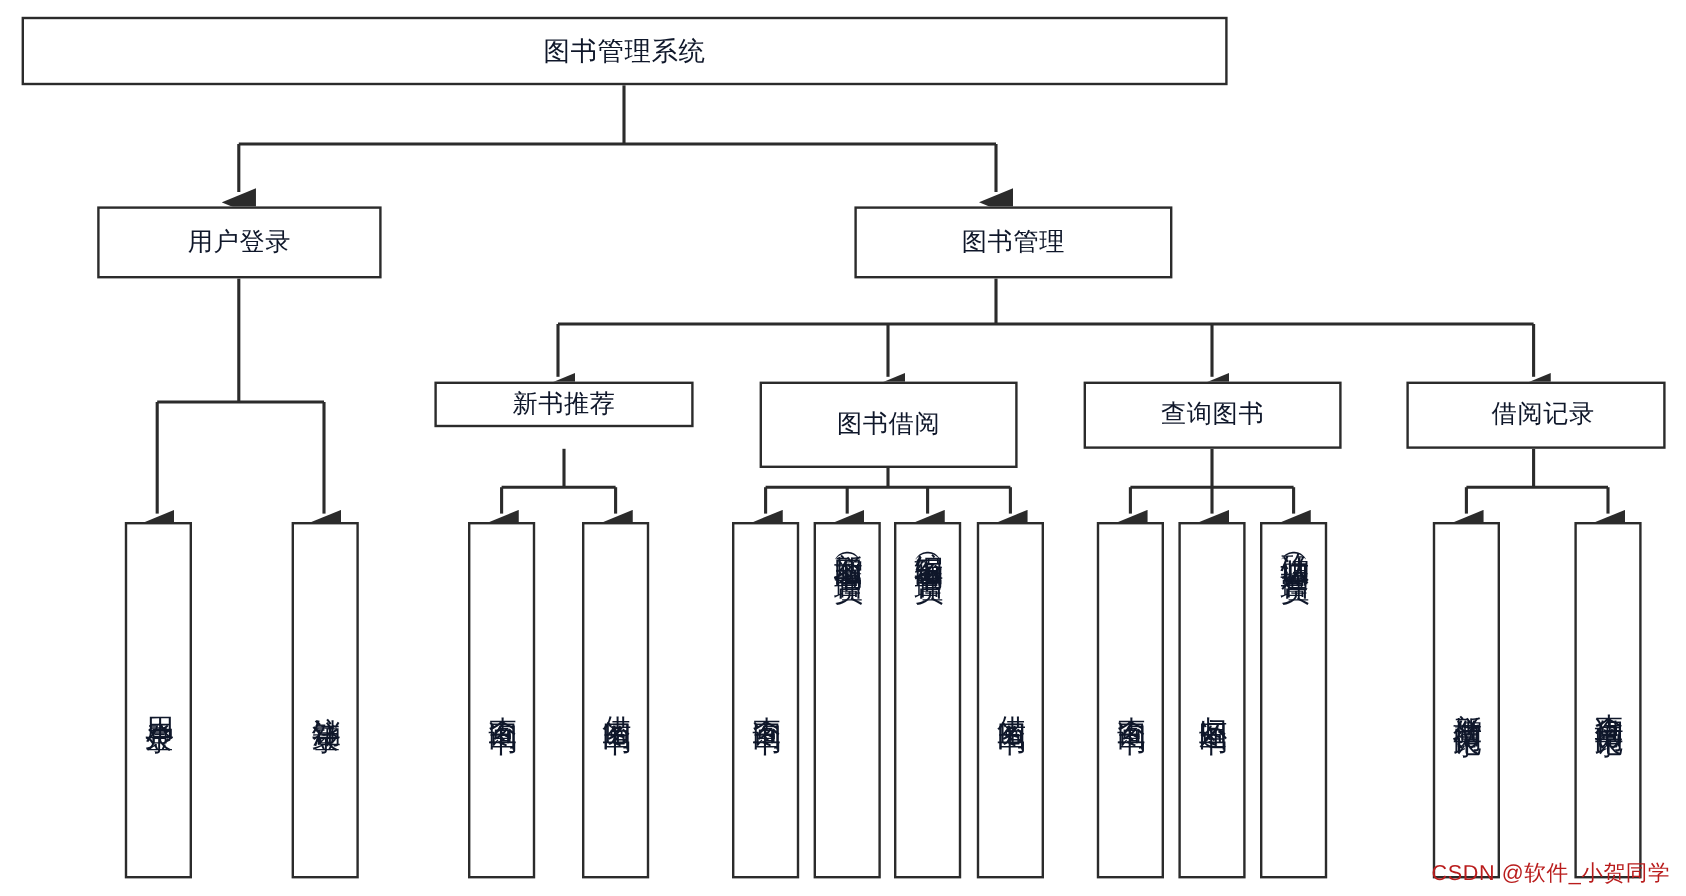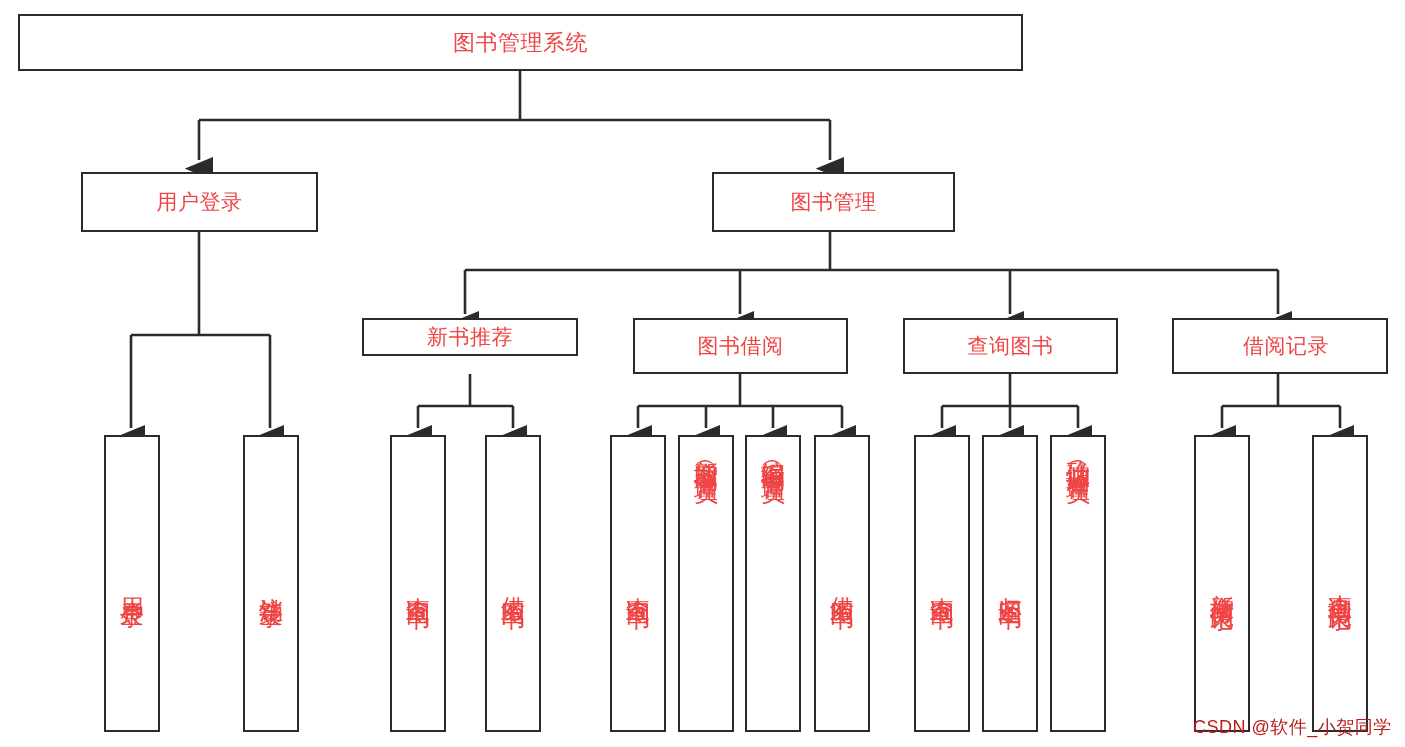--- a/index.html
+++ b/index.html
@@ -26,21 +26,21 @@
   .node {
     position: absolute;
     box-sizing: border-box;
     border: 2px solid #2b2b2b;
     background: #ffffff;
     display: flex;
     align-items: center;
     justify-content: center;
   }
   .node .label {
-    color: #ef4444;
+    color: #0f172a;
     line-height: 1.18;
     letter-spacing: 0.5px;
     white-space: nowrap;
   }
   
   .node.horiz .label {
     font-size: 21px;
   }
   .node.root .label {
     font-size: 22px;
@@ -128,28 +128,28 @@
     </g>
   </svg>
 
   <div class="node horiz root" style="left:18px; top:14px; width:1005px; height:57px;">
     <span class="label">图书管理系统</span>
   </div>
 
   <div class="node horiz" style="left:81px; top:172px; width:237px; height:60px;">
     <span class="label">用户登录</span>
   </div>
-  <div class="node horiz" style="left:712px; top:172px; width:243px; height:60px;">
+  <div class="node horiz" style="left:712px; top:172px; width:265px; height:60px;">
     <span class="label">图书管理</span>
   </div>
 
   <div class="node horiz" style="left:362px; top:318px; width:216px; height:38px;">
     <span class="label">新书推荐</span>
   </div>
-  <div class="node horiz" style="left:633px; top:318px; width:215px; height:56px;">
+  <div class="node horiz" style="left:633px; top:318px; width:215px; height:72px;">
     <span class="label">图书借阅</span>
   </div>
   <div class="node horiz" style="left:903px; top:318px; width:215px; height:56px;">
     <span class="label">查询图书</span>
   </div>
   <div class="node horiz" style="left:1172px; top:318px; width:216px; height:56px;padding-left:12px;">
     <span class="label">借阅记录</span>
   </div>
 
   <div class="node vert mid" style="left:104px; top:435px; width:56px; height:297px;">

